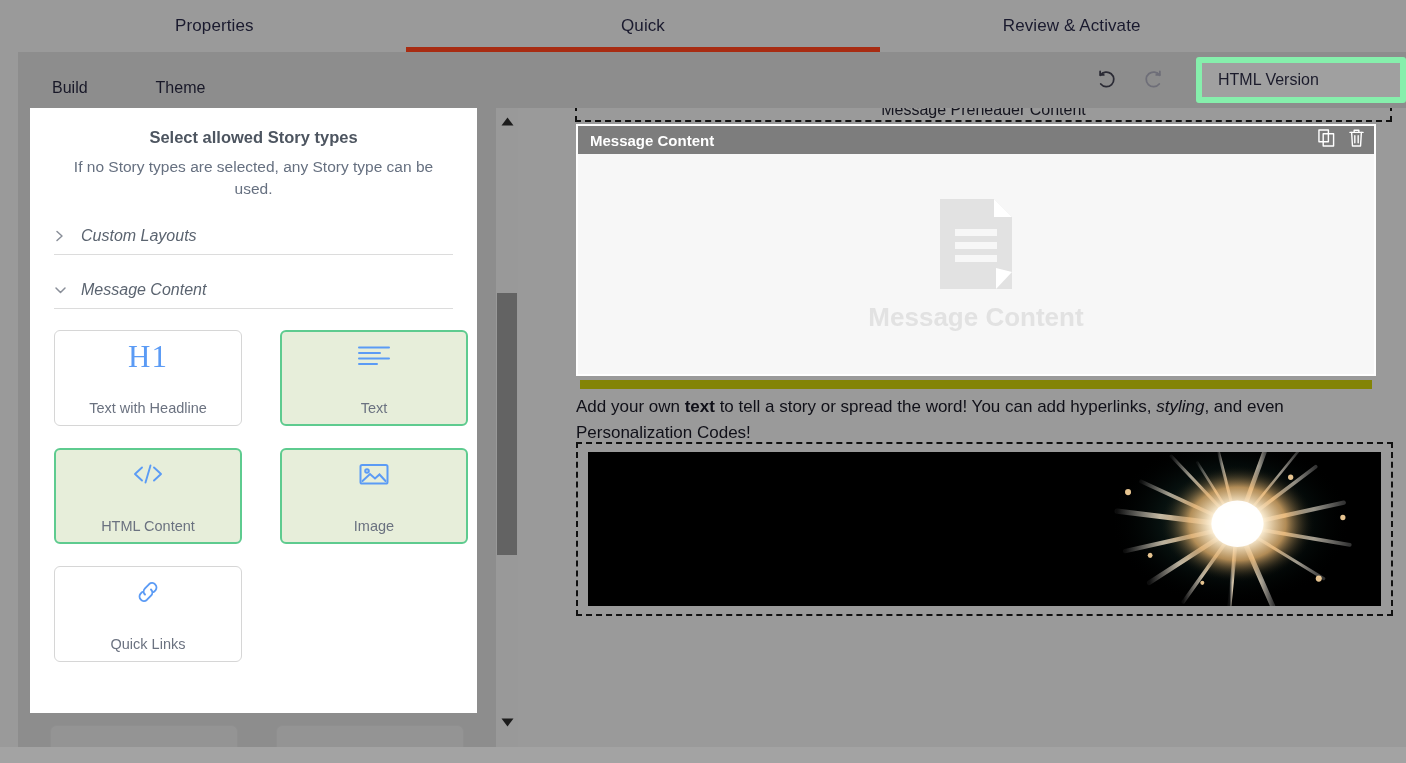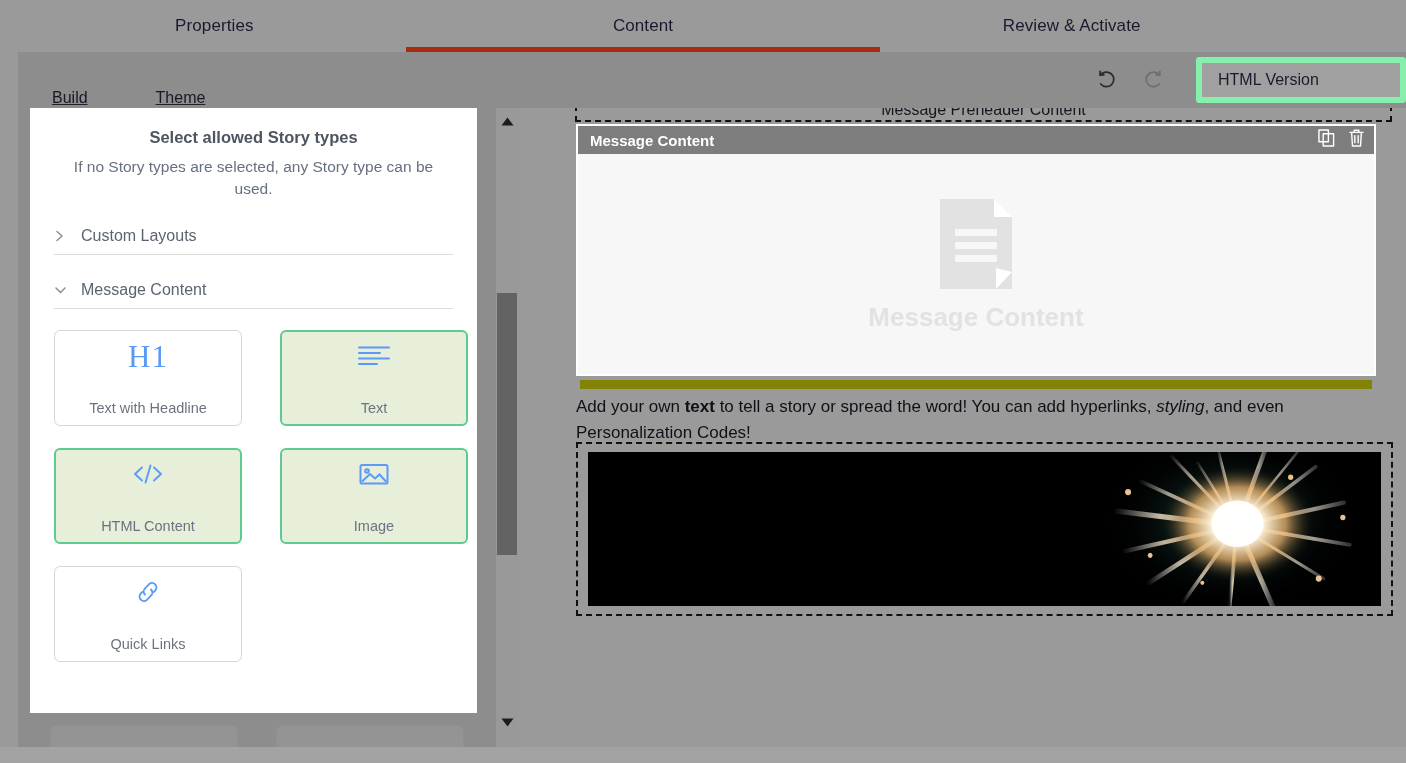--- a/index.html
+++ b/index.html
@@ -27,21 +27,21 @@
     bottom:0; width:474px; height:5px; background:#a82c12;
     display:none;
   }
   .wiz-tab.active .wiz-underline { display:block; }
 
   
   #design-toolbar {
     position:absolute; left:18px; top:52px; width:1388px; height:56px;
     background:#8d8d8d;
   }
-  #sub-tabs { position:absolute; left:0; top:18px; height:56px; display:flex;text-decoration:underline; }
+  #sub-tabs { position:absolute; left:0; top:8px; height:56px; display:flex; }
   .sub-tab {
     position:relative; height:56px; display:flex; align-items:center;
     padding:0 34px; font-size:16px; color:#181828;
   }
   .sub-tab .sub-underline {
     position:absolute; left:0; right:0; bottom:0; height:3px;
     background:#a82c12; display:none;
   }
   .sub-tab.active .sub-underline { display:block; }
 
@@ -79,21 +79,21 @@
     font-size:15.5px; color:#667080; line-height:1.45; max-width:400px;
     margin-bottom:26px;
   }
   .group-row {
     display:flex; align-items:center; gap:14px;
     padding-bottom:9px; border-bottom:1px solid #dcdcdc;
     margin-bottom:0; cursor:pointer;
   }
   .group-row + .group-row { margin-top:26px; }
   .group-caret { width:13px; color:#8a8f99; display:flex; align-items:center;}
-  .group-label { font-size:16px; color:#5b6470; }
+  .group-label { font-size:16px; color:#5b6470;font-style:italic; }
 
   #card-grid {
     margin-top:21px;
     display:grid; grid-template-columns:188px 188px; gap:22px 38px;
   }
   .type-card {
     width:188px; height:96px; border:1px solid #d6d6d6; border-radius:6px;
     background:#ffffff;
     display:flex; flex-direction:column; align-items:center; justify-content:center;
     gap:27px; cursor:pointer;
@@ -182,21 +182,21 @@
 </style>
 </head>
 <body>
 
 <div id="wizard-tabs">
   <div class="wiz-tab">
     <span>Properties</span>
 
   </div>
   <div class="wiz-tab active">
-    <span>Content</span>
+    <span>Quick</span>
     <div class="wiz-underline"></div>
   </div>
   <div class="wiz-tab">
     <span>Review &amp; Activate</span>
 
   </div>
 </div>
 
 <div id="design-toolbar">
   <div id="sub-tabs">

